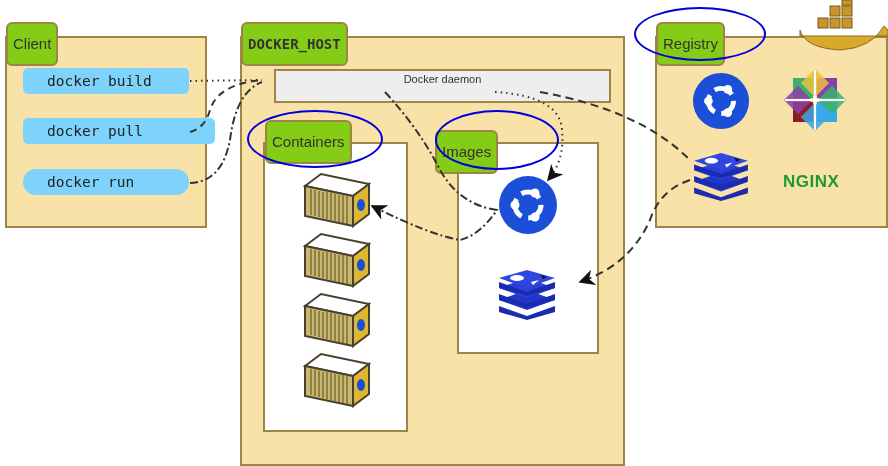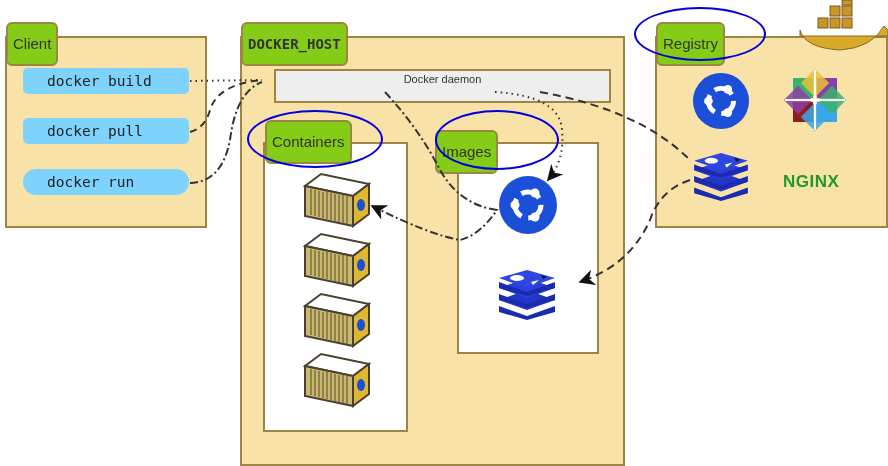--- a/index.html
+++ b/index.html
@@ -12,21 +12,21 @@
   .ellipse{position:absolute;border:2.5px solid #0000dd;border-radius:50%;box-sizing:border-box;}
   svg.overlay{position:absolute;left:0;top:0;pointer-events:none;}
   .nginx{position:absolute;color:#1d9a2b;font-weight:bold;font-size:17px;letter-spacing:0.5px;}
 </style>
 </head>
 <body>
 
 <div class="panel" style="left:5px;top:36px;width:202px;height:192px;"></div>
 <div class="tab" style="left:6px;top:22px;">Client</div>
 <div class="cmd" style="left:23px;top:68px;width:166px;">docker build</div>
-<div class="cmd" style="left:23px;top:118px;width:166px;">docker pull</div>
+<div class="cmd" style="left:23px;top:118px;width:192px;">docker pull</div>
 <div class="cmd" style="left:23px;top:169px;width:166px;border-radius:13px;">docker run</div>
 
 <div class="panel" style="left:240px;top:36px;width:385px;height:278px;"></div>
 <div class="panel" style="left:240px;top:300px;width:385px;height:166px;border-top:none;"></div>
 <div class="tab" style="left:241px;top:22px;font-family:'DejaVu Sans Mono',monospace;font-size:14px;border-radius:6px;font-weight:bold;">DOCKER_HOST</div>
 <div class="daemon" style="left:262px;top:69px;width:337px;height:34px;margin-left:12px;">Docker daemon</div>
 
 <div class="inner" style="left:263px;top:142px;width:145px;height:290px;"></div>
 <div class="tab" style="left:265px;top:120px;">Containers</div>
 <div class="ellipse" style="left:247px;top:110px;width:136px;height:58px;"></div>

